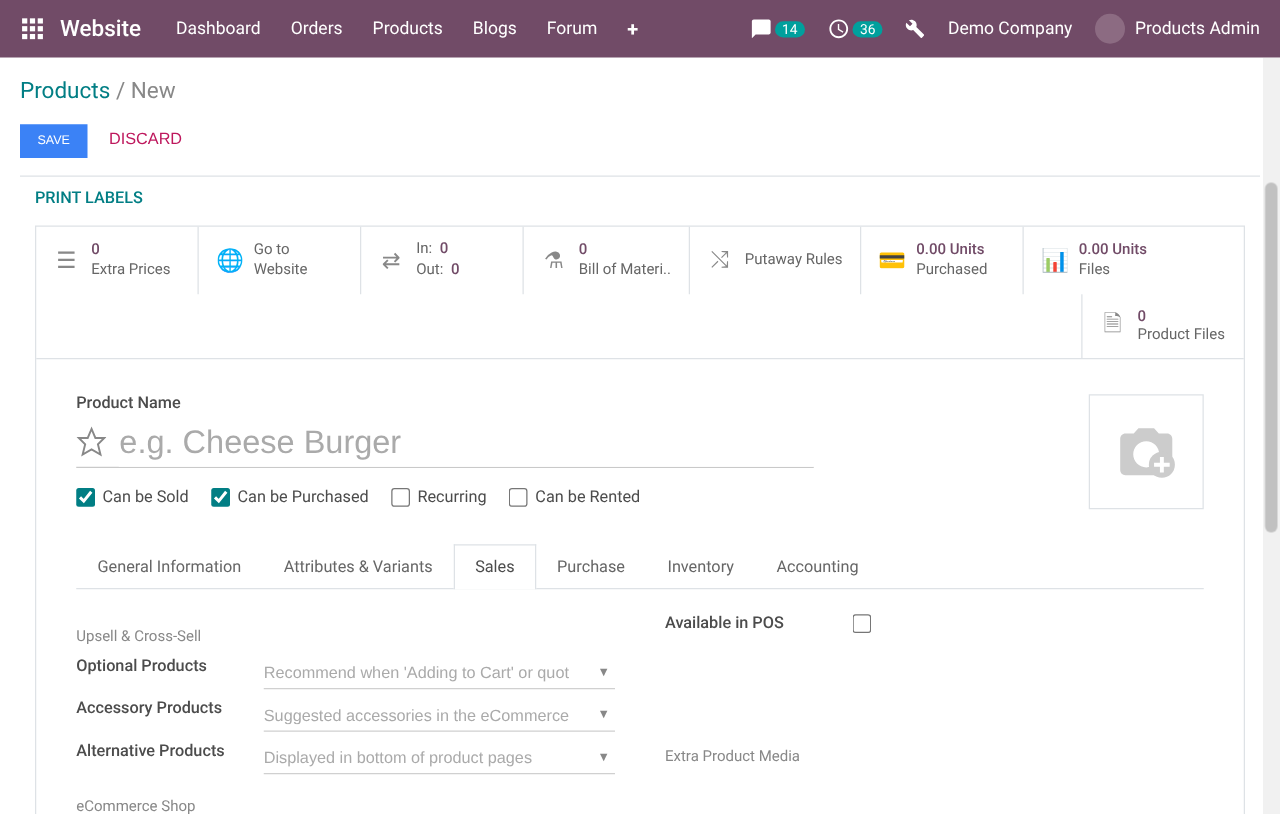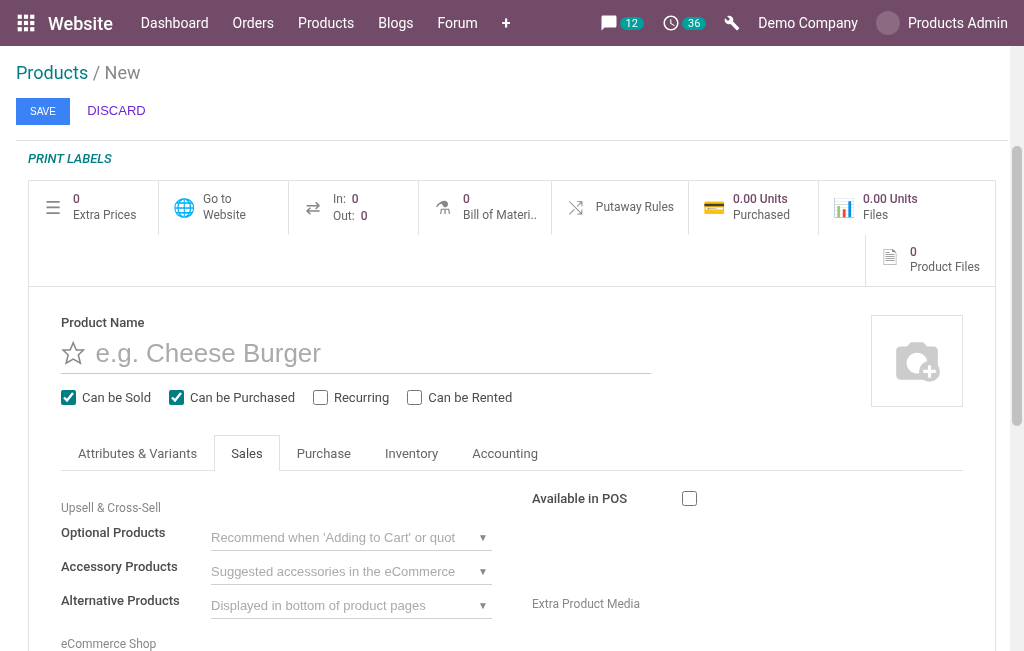--- a/index.html
+++ b/index.html
@@ -14,24 +14,24 @@
 .navbar .badge { background: #00a09d; border-radius: 8px; padding: 0 6px; font-size: 11px; margin-left: 2px; }
 .navbar .avatar { width: 24px; height: 24px; border-radius: 50%; background: #8c6b82; margin-right: 8px; }
 .navbar svg { fill: #fff; }
 
 .content { padding: 16px; height: calc(651px - 46px); overflow-y: auto; }
 .breadcrumb { font-size: 18px; color: #017e84; margin-bottom: 12px; }
 .breadcrumb .sep { color: #888; }
 .breadcrumb .current { color: #888; }
 .buttons-row { margin-bottom: 14px; }
 .btn-primary { background: #3b82f6; color: #fff; border: none; padding: 8px 14px; font-size: 10px; font-weight: 500; cursor: pointer; margin-right: 4px; }
-.btn-link { background: none; border: none; color: #6d28d9; padding: 8px 10px; font-size: 13px; font-weight: 500; cursor: pointer; }
+.btn-link { background: none; border: none; color: #be185d; padding: 8px 10px; font-size: 13px; font-weight: 500; cursor: pointer; }
 
 .sheet-wrapper { border-top: 1px solid #dee2e6; padding-top: 10px; }
-.print-labels { color: #017e84; font-size: 13px; font-weight: 500; margin: 0 0 14px 12px; cursor: pointer; font-style: italic; }
+.print-labels { color: #017e84; font-size: 13px; font-weight: 500; margin: 0 0 14px 12px; cursor: pointer; }
 
 .sheet { border: 1px solid #dee2e6; background: #fff; margin: 0 12px; }
 
 .button-box { display: flex; flex-wrap: wrap; border-bottom: 1px solid #dee2e6; }
 .stat-btn { display: flex; align-items: center; padding: 10px 14px; border-right: 1px solid #dee2e6; min-width: 130px; cursor: pointer; font-size: 13px; color: #666; }
 .stat-btn:last-child { border-right: none; }
 .stat-btn .icon { margin-right: 10px; color: #888; width: 20px; text-align: center; font-size: 18px; }
 .stat-btn .text { display: flex; flex-direction: column; line-height: 1.3; }
 .stat-btn .value { color: #714B67; font-weight: 500; font-size: 12px; }
 .stat-btn .label { font-size: 12px; }
@@ -90,21 +90,21 @@
   <span class="nav-link">Orders</span>
   <span class="nav-link">Products</span>
   <span class="nav-link">Blogs</span>
   <span class="nav-link">Forum</span>
   <span class="plus">+</span>
   <span class="spacer"></span>
   <span class="right-item">
     <svg width="18" height="18" viewBox="0 0 24 24">
         <path d="M20 2H4c-1.1 0-2 .9-2 2v18l4-4h14c1.1 0 2-.9 2-2V4c0-1.1-.9-2-2-2z"></path>
       </svg>
-    <span class="badge">12</span>
+    <span class="badge">14</span>
   </span>
   <span class="right-item">
     <svg width="18" height="18" viewBox="0 0 24 24">
         <path d="M11.99 2C6.47 2 2 6.48 2 12s4.47 10 9.99 10C17.52 22 22 17.52 22 12S17.52 2 11.99 2zM12 20c-4.42 0-8-3.58-8-8s3.58-8 8-8 8 3.58 8 8-3.58 8-8 8zm.5-13H11v6l5.25 3.15.75-1.23-4.5-2.67z"></path>
       </svg>
     <span class="badge">36</span>
   </span>
   <span class="right-item">
     <svg width="16" height="16" viewBox="0 0 24 24">
         <path d="M22.7 19l-9.1-9.1c.9-2.3.4-5-1.5-6.9-2-2-5-2.4-7.4-1.3L9 6 6 9 1.6 4.7C.4 7.1.9 10.1 2.9 12.1c1.9 1.9 4.6 2.4 6.9 1.5l9.1 9.1c.4.4 1 .4 1.4 0l2.3-2.3c.5-.4.5-1.1.1-1.4z"></path>
@@ -222,20 +222,21 @@
         <div class="image-box">
           <svg width="50" height="50" viewBox="0 0 24 24">
               <path d="M9 3L7.17 5H4c-1.1 0-2 .9-2 2v12c0 1.1.9 2 2 2h16c1.1 0 2-.9 2-2V7c0-1.1-.9-2-2-2h-3.17L15 3H9zm3 15c-2.76 0-5-2.24-5-5s2.24-5 5-5 5 2.24 5 5-2.24 5-5 5z"></path>
               <circle cx="18" cy="17" r="5" fill="#ccc"></circle>
               <path d="M18 14v6M15 17h6" stroke="#fff" stroke-width="1.5"></path>
             </svg>
         </div>
       </div>
 
       <div class="tabs">
+        <div class="tab">General Information</div>
         <div class="tab">Attributes &amp; Variants</div>
         <div class="tab active">Sales</div>
         <div class="tab">Purchase</div>
         <div class="tab">Inventory</div>
         <div class="tab">Accounting</div>
       </div>
 
       <div class="tab-content">
         <div class="col">
           <div class="section-header">Upsell &amp; Cross-Sell</div>

